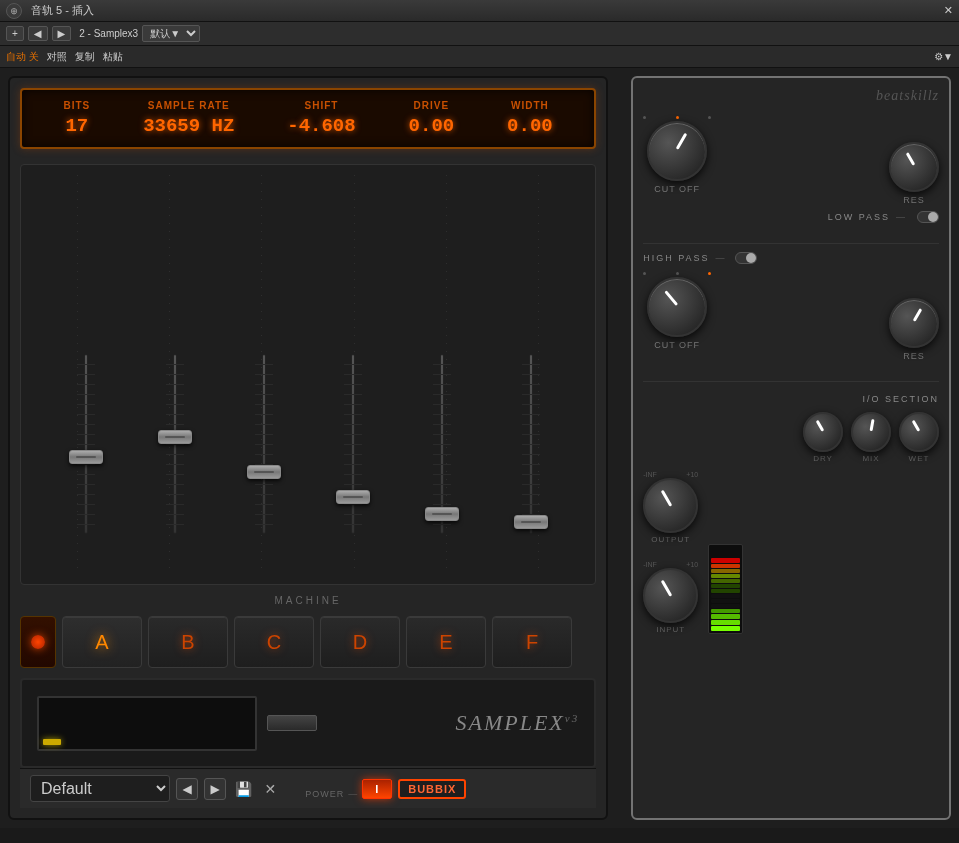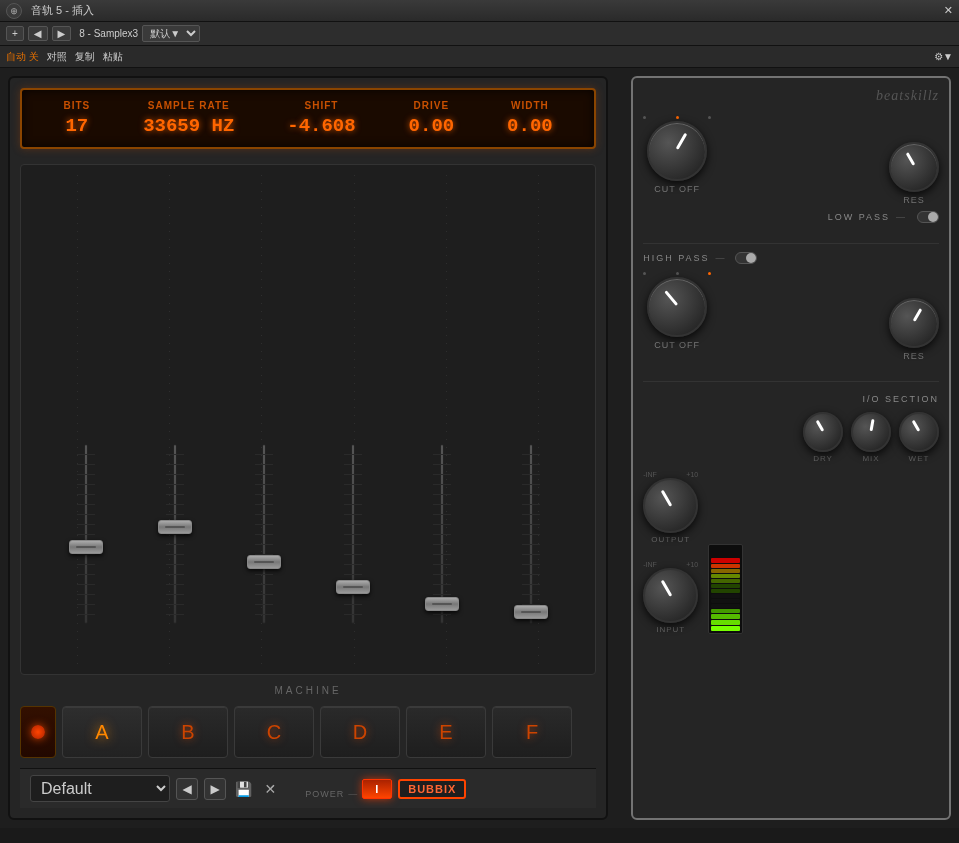--- a/index.html
+++ b/index.html
@@ -490,21 +490,21 @@
 <div class="title-bar">
   <div class="title-bar-btn">⊕</div>
   <span class="title-bar-title">音轨 5 - 插入</span>
   <div class="title-bar-close">✕</div>
 </div>
 
 <div class="toolbar">
   <div class="toolbar-btn">+</div>
   <div class="toolbar-btn">◀</div>
   <div class="toolbar-btn">▶</div>
-  <span class="toolbar-track">8 - Samplex3</span>
+  <span class="toolbar-track">2 - Samplex3</span>
   <select class="toolbar-select">
     <option>默认▼</option>
   </select>
 </div>
 
 <div class="toolbar2">
   <span class="active">自动 关</span>
   <span>对照</span>
   <span>复制</span>
   <span>粘贴</span>
@@ -592,20 +592,29 @@
         <div class="power-led"></div>
       </div>
       <div class="machine-btn active">A</div>
       <div class="machine-btn">B</div>
       <div class="machine-btn">C</div>
       <div class="machine-btn">D</div>
       <div class="machine-btn">E</div>
       <div class="machine-btn">F</div>
     </div>
 
+    <div class="tape-deck">
+      <div class="tape-slot">
+        <div class="tape-led"></div>
+      </div>
+      <div class="tape-btn" style="align-self:center;margin-left:10px;"></div>
+      <div class="samplex-logo">
+        <i><span>SAMPLEX</span><span class="samplex-v">v3</span></i>
+      </div>
+    </div>
 
     <div class="bottom-bar">
       <select class="preset-select">
         <option>Default</option>
       </select>
       <div class="nav-btn">◀</div>
       <div class="nav-btn">▶</div>
       <span class="save-btn">💾</span>
       <span class="delete-btn">✕</span>
       <div class="power-section">

